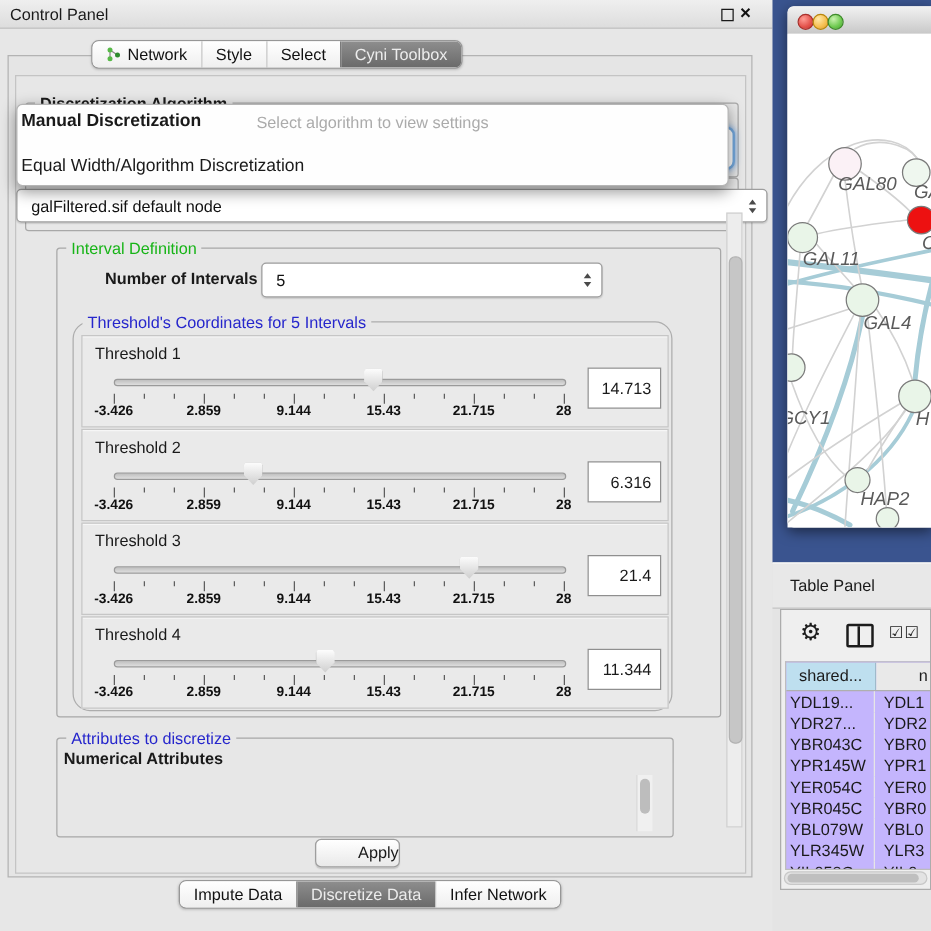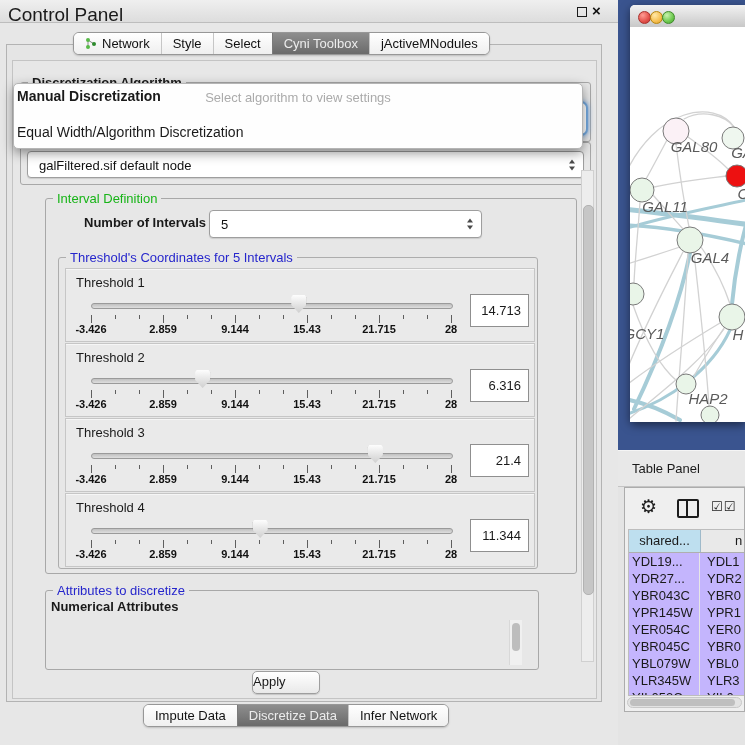--- a/index.html
+++ b/index.html
@@ -3,21 +3,21 @@
 <meta charset="utf-8">
 <style>
   html,body{margin:0;padding:0;}
   body{width:745px;height:745px;position:relative;background:#E7E7E7;
        font-family:"Liberation Sans",sans-serif;font-size:13px;color:#1A1A1A;overflow:hidden;}
   .abs{position:absolute;}
 
   
   #titlebar{left:0;top:0;width:618px;height:22px;background:linear-gradient(#EFEFEF,#DDDDDD);
             border-bottom:1px solid #BDBDBD;}
-  #titlebar .t{position:absolute;left:8px;top:4px;font-size:19px;color:#1A1A1A;}
+  #titlebar .t{position:absolute;left:8px;top:4px;font-size:13px;color:#1A1A1A;}
   #float-btn{position:absolute;left:577px;top:7px;width:8px;height:8px;border:1.5px solid #1A1A1A;background:transparent;}
   #close-btn{position:absolute;left:592px;top:2px;font-size:15px;font-weight:bold;color:#111;}
 
   
   .seg-bar{display:flex;background:#FCFCFC;border:1px solid #979797;border-radius:6px;overflow:hidden;
            box-shadow:0 1px 2px rgba(0,0,0,.18);font-size:13px;z-index:20;}
   .seg{padding:3px 11px;border-left:1px solid #C6C6C6;background:linear-gradient(#FFFFFF,#EFEFEF);
        color:#111;display:flex;align-items:center;gap:5px;white-space:nowrap;}
   .seg:first-child{border-left:none;}
   .seg.sel{background:linear-gradient(#8E8E8E,#6A6A6A);color:#ECECEC;border-left-color:#7A7A7A;}
@@ -68,21 +68,21 @@
 
   
   #attr-list{position:absolute;left:7px;top:28px;width:470px;height:47px;background:#FFF;
        border:1px solid #A6A6A6;overflow:hidden;}
   #attr-list .item{padding-left:26px;height:17px;line-height:17px;font-size:13px;white-space:nowrap;}
   #attr-vsb{position:absolute;right:1px;top:1px;width:12px;height:45px;background:#F0F0F0;border-left:1px solid #D8D8D8;}
   #attr-vsb .th{position:absolute;left:2px;top:3px;width:8px;height:28px;background:#BDBDBD;border-radius:4px;}
 
   
   #apply-btn{left:252px;top:671px;width:66px;height:21px;background:linear-gradient(#FFFFFF,#E9E9E9);
-      border:1px solid #9E9E9E;border-radius:5px;text-align:left;line-height:20px;font-size:13px;
+      border:1px solid #9E9E9E;border-radius:5px;text-align:right;line-height:20px;font-size:13px;
       box-shadow:0 1px 1px rgba(0,0,0,.15);}
 
   
   #vscroll{left:581px;top:170px;width:13px;height:492px;background:#EDEDED;border:1px solid #D0D0D0;box-sizing:border-box;}
   #vscroll .th{position:absolute;left:1px;top:34px;width:9px;height:388px;background:#C6C6C6;border:1px solid #B2B2B2;border-radius:5px;}
 
   
   #right{left:618px;top:0;width:127px;height:745px;background:#E4E4E4;}
   #blue{position:absolute;left:0;top:0;width:127px;height:450px;background:#3A548F;}
   #netwin{position:absolute;left:12px;top:5px;width:115px;height:417px;border-radius:5px 0 0 5px;
@@ -142,46 +142,43 @@
     </div>
     <div class="seg">
       <span>Style</span>
     </div>
     <div class="seg">
       <span>Select</span>
     </div>
     <div class="seg sel">
       <span>Cyni Toolbox</span>
     </div>
-    <div class="seg">
-      <span>jActiveMNodules</span>
-    </div>
   </div>
 
 <div class="group" style="left:20px;top:82px;width:569px;height:58px;">
   <span class="gtitle bold">Discretization Algorithm</span>
 </div>
 <div id="algo-combo" class="abs"></div>
 
 <div class="group" style="left:20px;top:142px;width:569px;height:41px;">
   <span class="gtitle bold">Table Data</span>
 </div>
-<div class="combo abs" style="left:27px;top:151px;width:555px;height:25px;">
+<div class="combo abs" style="left:13px;top:151px;width:555px;height:25px;padding-left:44px;">
   <span class="cv">galFiltered.sif default node</span>
   <span class="stepper"></span>
 </div>
 
 <div class="group" style="left:45px;top:198px;width:530px;height:374px;">
   <span class="gtitle green">Interval Definition</span>
   <span style="position:absolute;left:38px;top:16px;font-weight:bold;">Number of Intervals</span>
   <div class="combo" style="left:163px;top:11px;width:271px;height:26px;">
     <span class="cv">5</span>
     <span class="stepper"></span>
   </div>
-  <div class="group" style="left:12px;top:58px;width:478px;height:310px;border-color:#ADADAD;">
+  <div class="group" style="left:12px;top:58px;width:478px;height:310px;border-color:#ADADAD;border-radius:14px;">
     <span class="gtitle blue">Threshold's Coordinates for 5 Intervals</span>
     <div id="threshold-list">
         <div class="thr" style="top: 10px;">
           <div class="tlabel">Threshold 1</div>
           <div class="track"></div>
           <div class="tick" style="left: 25px; height: 8px;"></div>
           <div class="tick" style="left: 49px; height: 4px;"></div>
           <div class="tick" style="left: 73px; height: 4px;"></div>
           <div class="tick" style="left: 97px; height: 8px;"></div>
           <div class="tick" style="left: 121px; height: 4px;"></div>

